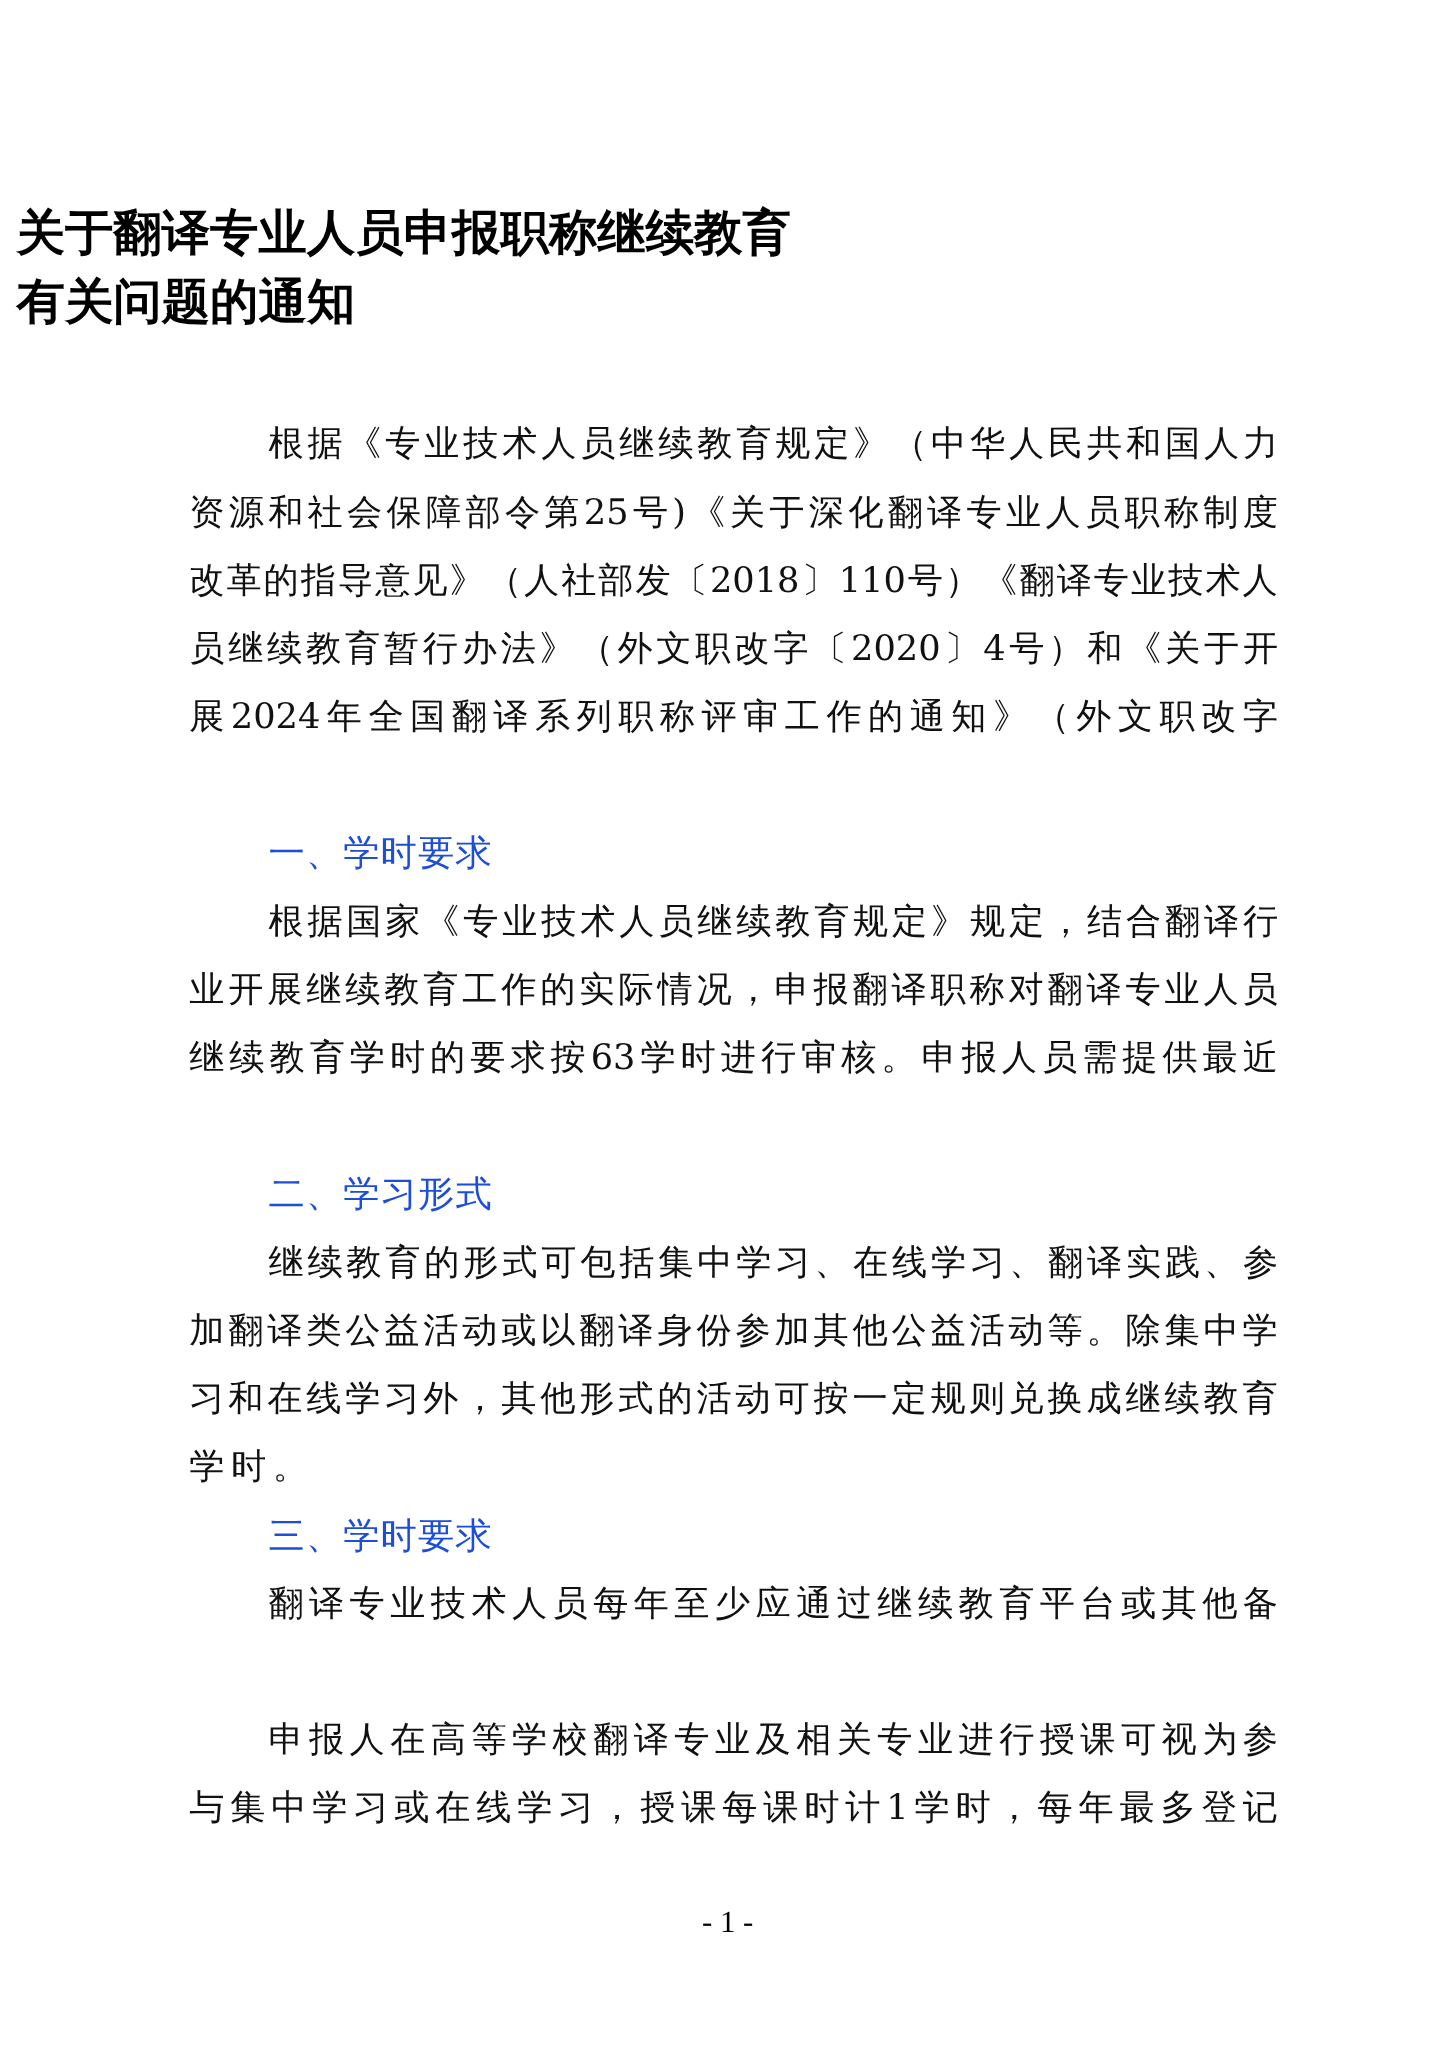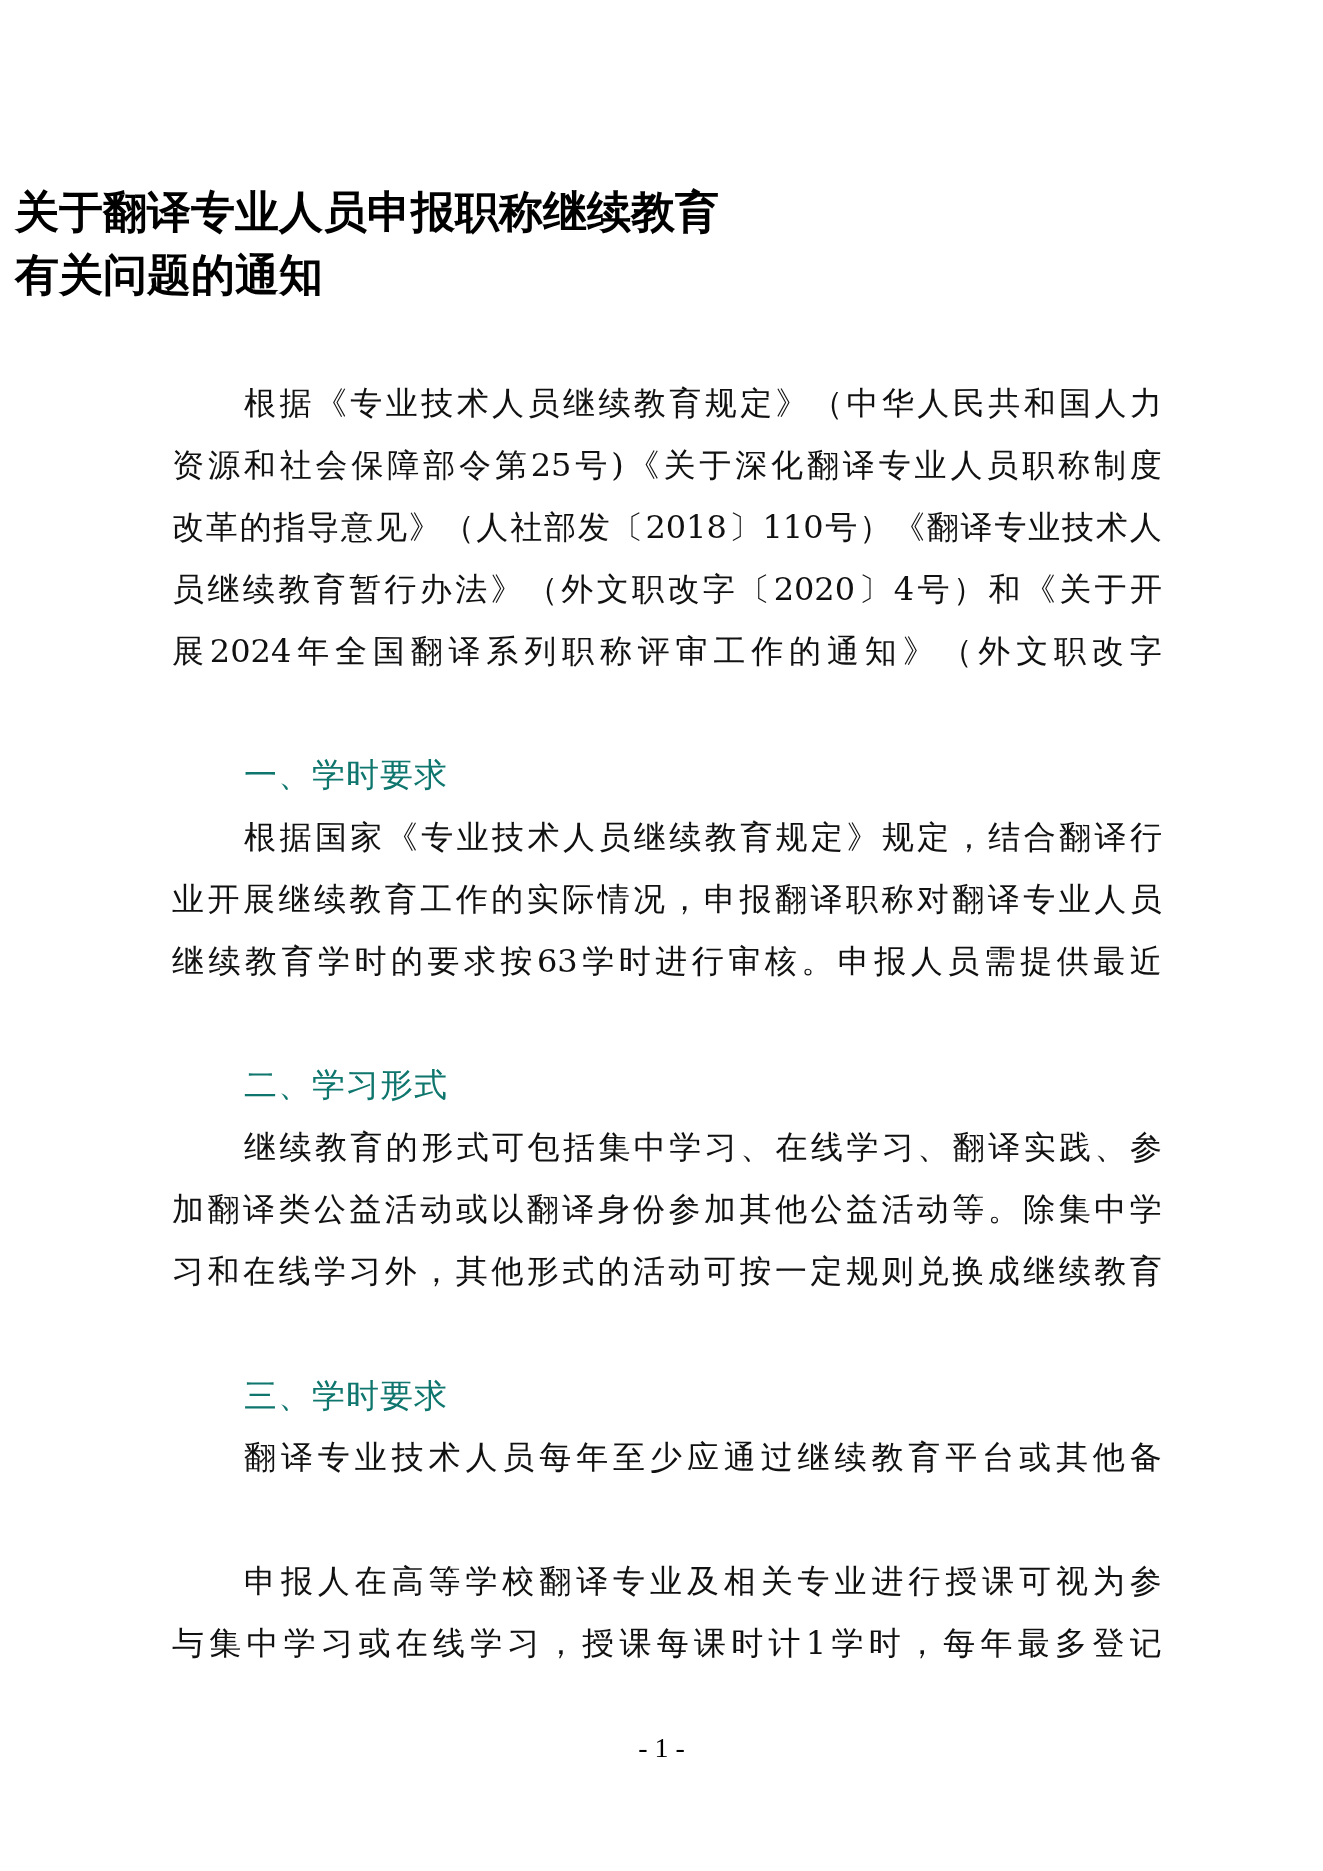--- a/index.html
+++ b/index.html
@@ -49,21 +49,21 @@
     }
     .line.indent { left: 244px; width: 918px; }
     .line.last { justify-content: flex-start; letter-spacing: 6px; }
     .line span.ch { display: inline-block; }
     .heading {
       position: absolute;
       left: 244px;
       font-family: "DejaVu Sans", "Liberation Sans", sans-serif;
       font-size: 33px;
       line-height: 1;
-      color: #0f766e;
+      color: #1d4ed8;
       letter-spacing: 1px;
     }
     .page-number {
       position: absolute;
       left: 0;
       width: 1323px;
       top: 1732px;
       text-align: center;
       font-family: "Liberation Serif", "DejaVu Serif", serif;
       font-size: 28px;
@@ -393,20 +393,21 @@
       <span class="ch">规</span>
       <span class="ch">则</span>
       <span class="ch">兑</span>
       <span class="ch">换</span>
       <span class="ch">成</span>
       <span class="ch">继</span>
       <span class="ch">续</span>
       <span class="ch">教</span>
       <span class="ch">育</span>
     </div>
+  <div class="line last" style="top:1317px">学时。</div>
 
   <div class="heading" style="top:1379px">三、学时要求</div>
   <div class="line indent" style="top:1441px">
       <span class="ch">翻</span>
       <span class="ch">译</span>
       <span class="ch">专</span>
       <span class="ch">业</span>
       <span class="ch">技</span>
       <span class="ch">术</span>
       <span class="ch">人</span>

